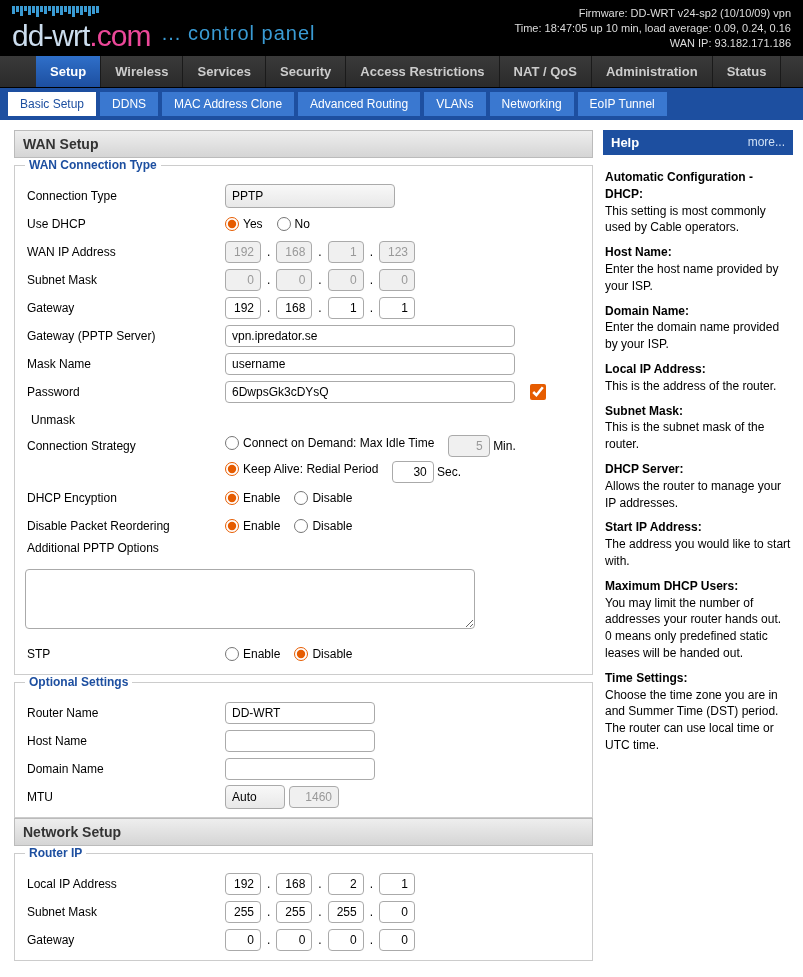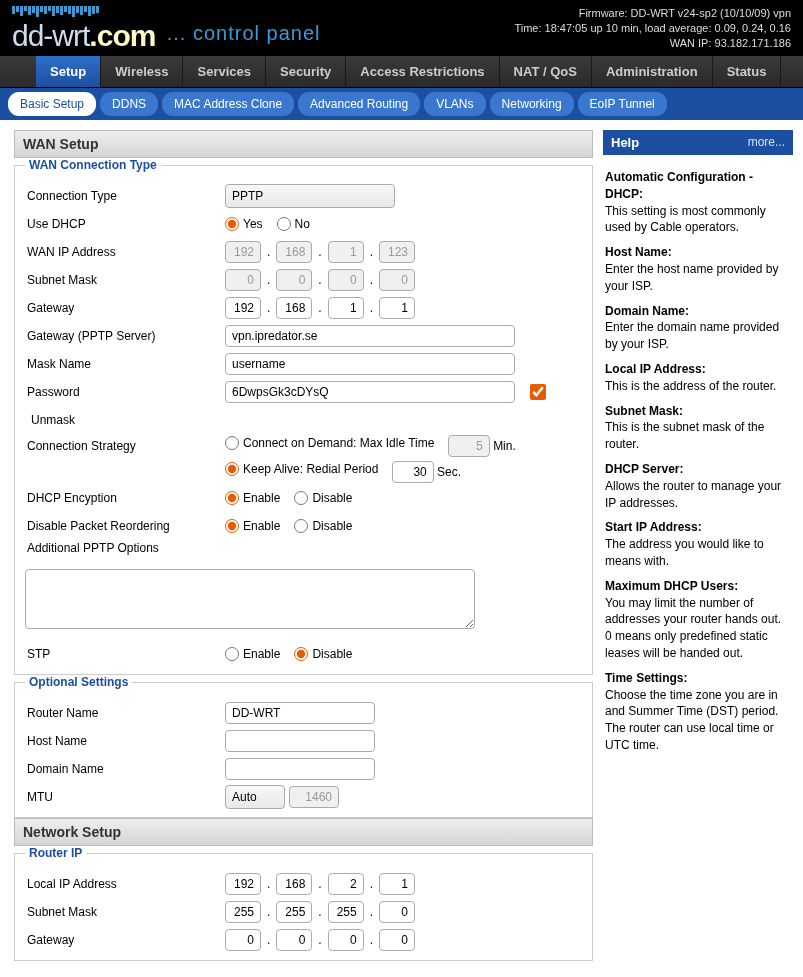--- a/index.html
+++ b/index.html
@@ -1,28 +1,28 @@
 <!DOCTYPE html>
 <html><head>
 <meta charset="utf-8">
 <style>
   * { box-sizing: border-box; margin: 0; padding: 0; }
   body { font-family: Arial, Helvetica, sans-serif; font-size: 12px; background: #fff; color: #000; width: 803px; }
   .header { background: #000; color: #fff; padding: 6px 12px 0 12px; position: relative; height: 56px; }
   .logo-bars { display: flex; gap: 1px; margin-bottom: 2px; }
   .logo-bars span { display: inline-block; width: 3px; background: #3a9bd4; }
   .logo-text { font-family: "Arial Narrow", Arial, sans-serif; font-size: 30px; font-weight: 300; letter-spacing: -1px; color: #cde; }
-  .logo-text .thin { color: #fef9c3; font-weight: 700; }
+  .logo-text .thin { color: #ec4899; font-weight: 400; }
   .logo-cp { color: #3a9bd4; font-size: 20px; letter-spacing: 1px; font-family: "Arial Narrow", Arial; margin-left: 8px; vertical-align: 6px; }
   .top-right { position: absolute; top: 6px; right: 12px; text-align: right; font-size: 11px; line-height: 1.35; color: #ddd; }
   .main-tabs { background: linear-gradient(#3a3a3a,#2a2a2a); display: flex; border-bottom: 1px solid #000; }
   .main-tabs div { padding: 8px 14px; color: #ccc; font-size: 13px; font-weight: bold; border-right: 1px solid #1a1a1a; cursor: pointer; }
   .main-tabs div.active { background: linear-gradient(#2f6fc9,#1d4fa0); color: #fff; margin-left: 36px; }
   .sub-tabs { background: #1d4fa0; display: flex; padding: 4px 8px; gap: 4px; }
-  .sub-tabs div { background: #3a78d0; color: #fff; padding: 5px 12px; border-radius: 11px; font-size: 12px; cursor: pointer; }
+  .sub-tabs div { background: #3a78d0; color: #fff; padding: 5px 12px; border-radius: 0; font-size: 12px; cursor: pointer; }
   .sub-tabs div.active { background: #fff; color: #1d4fa0; }
   .layout { display: flex; }
   .main { flex: 1; padding: 10px 10px 10px 14px; }
   .side { width: 200px; padding: 10px 10px 10px 0; }
   .section-header { background: linear-gradient(#eee,#d5d5d5); border: 1px solid #bbb; padding: 5px 8px; font-weight: bold; font-size: 14px; color: #333; }
   fieldset { border: 1px solid #ccc; margin-bottom: 0; padding: 10px 10px 6px 10px; }
   fieldset legend { color: #1d4fa0; font-weight: bold; padding: 0 4px; font-size: 12px; }
   .row { display: flex; align-items: center; min-height: 28px; padding: 1px 0; }
   .row-label { width: 200px; padding-left: 2px; }
   .row-ctrl { flex: 1; display: flex; align-items: center; gap: 4px; flex-wrap: wrap; }
@@ -359,20 +359,20 @@
         <dd>Enter the host name provided by your ISP.</dd>
     <dt>Domain Name:</dt>
         <dd>Enter the domain name provided by your ISP.</dd>
     <dt>Local IP Address:</dt>
         <dd>This is the address of the router.</dd>
     <dt>Subnet Mask:</dt>
         <dd>This is the subnet mask of the router.</dd>
     <dt>DHCP Server:</dt>
         <dd>Allows the router to manage your IP addresses.</dd>
     <dt>Start IP Address:</dt>
-        <dd>The address you would like to means with.</dd>
+        <dd>The address you would like to start with.</dd>
     <dt>Maximum DHCP Users:</dt>
         <dd>You may limit the number of addresses your router hands out. 0 means only predefined static leases will be handed out.</dd>
     <dt>Time Settings:</dt>
         <dd>Choose the time zone you are in and Summer Time (DST) period. The router can use local time or UTC time.</dd>
   </dl>
 </div>
 </div>
 
 </body></html>

